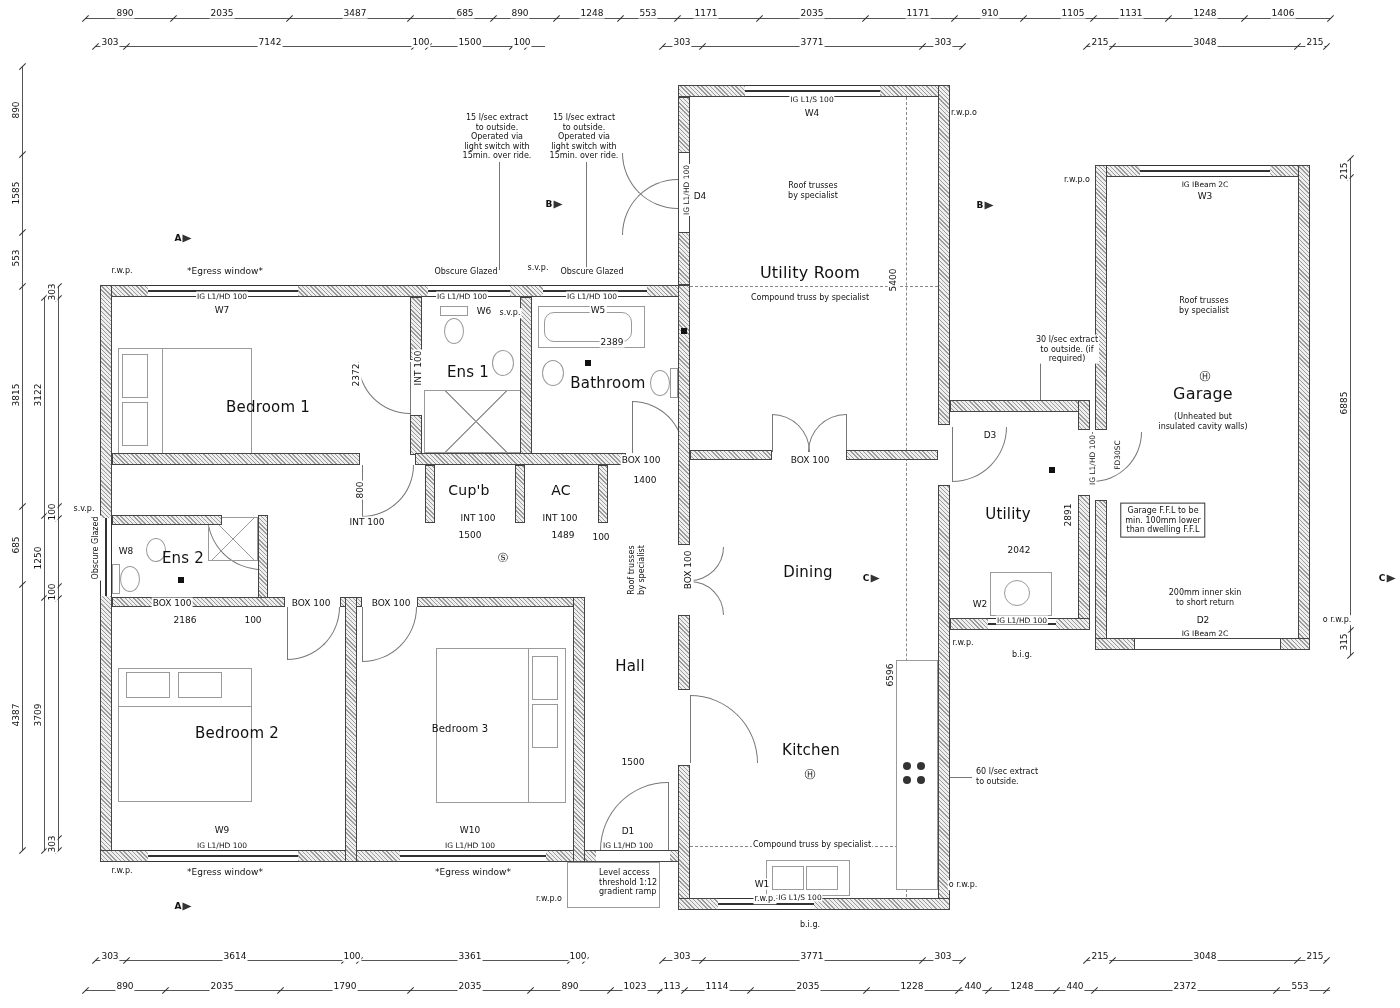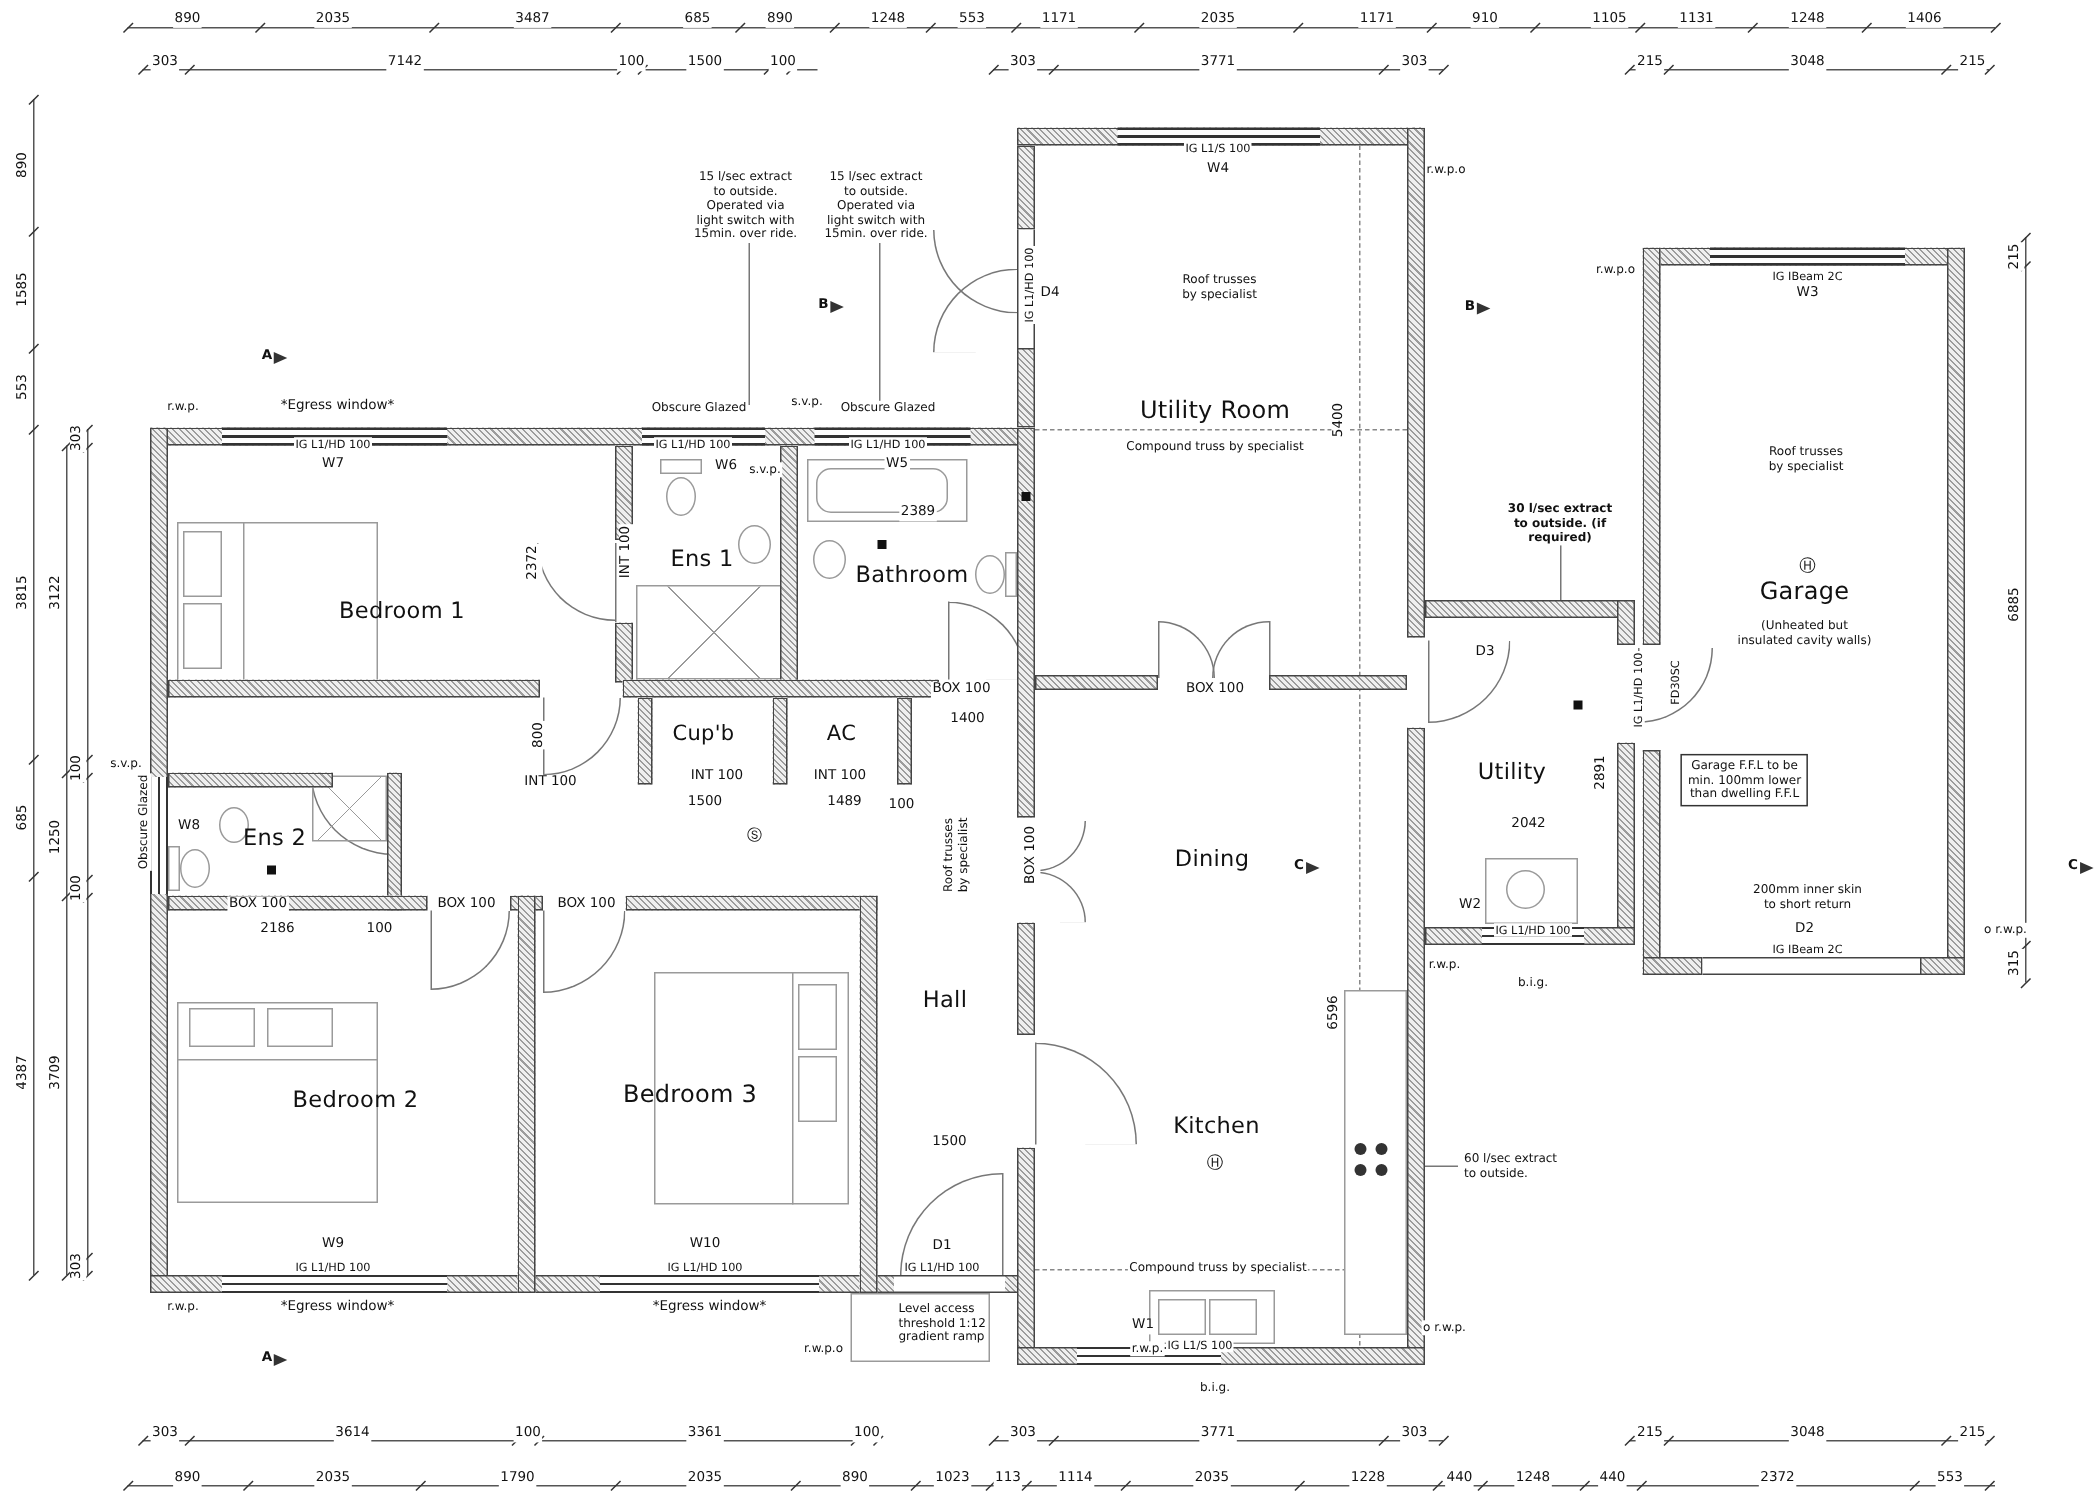--- a/index.html
+++ b/index.html
@@ -192,21 +192,21 @@
   <div class="ln" style="left:1040px;top:362px;width:1px;height:38px"></div>
   <div class="ln" style="left:944px;top:777px;width:28px;height:1px"></div>
 
 <div class="lbl room" style="left: 268px; top: 407px; font-size: 15px; transform: translate(-50%, -50%);">Bedroom 1</div>
     <div class="lbl room" style="left: 468px; top: 372px; font-size: 15px; transform: translate(-50%, -50%);">Ens 1</div>
     <div class="lbl room" style="left: 608px; top: 383px; font-size: 15px; transform: translate(-50%, -50%);">Bathroom</div>
     <div class="lbl room" style="left: 469px; top: 490px; font-size: 14px; transform: translate(-50%, -50%);">Cup'b</div>
     <div class="lbl room" style="left: 561px; top: 490px; font-size: 14px; transform: translate(-50%, -50%);">AC</div>
     <div class="lbl room" style="left: 183px; top: 558px; font-size: 15px; transform: translate(-50%, -50%);">Ens 2</div>
     <div class="lbl room" style="left: 237px; top: 733px; font-size: 15px; transform: translate(-50%, -50%);">Bedroom 2</div>
-    <div class="lbl room" style="left: 460px; top: 729px; font-size: 16px; transform: translate(-50%, -50%);">Bedroom 3</div>
+    <div class="lbl room" style="left: 460px; top: 729px; font-size: 10px; transform: translate(-50%, -50%);">Bedroom 3</div>
     <div class="lbl room" style="left: 630px; top: 666px; font-size: 15px; transform: translate(-50%, -50%);">Hall</div>
     <div class="lbl room" style="left: 810px; top: 273px; font-size: 16px; transform: translate(-50%, -50%);">Utility Room</div>
     <div class="lbl room" style="left: 808px; top: 572px; font-size: 15px; transform: translate(-50%, -50%);">Dining</div>
     <div class="lbl room" style="left: 811px; top: 750px; font-size: 15px; transform: translate(-50%, -50%);">Kitchen</div>
     <div class="lbl room" style="left: 1008px; top: 514px; font-size: 15px; transform: translate(-50%, -50%);">Utility</div>
     <div class="lbl room" style="left: 1203px; top: 394px; font-size: 16px; transform: translate(-50%, -50%);">Garage</div>
     <div class="lbl open" style="left: 762px; top: 884px; transform: translate(-50%, -50%);">W1</div>
     <div class="lbl open" style="left: 980px; top: 604px; transform: translate(-50%, -50%);">W2</div>
     <div class="lbl open" style="left: 1205px; top: 196px; transform: translate(-50%, -50%);">W3</div>
     <div class="lbl open" style="left: 812px; top: 113px; transform: translate(-50%, -50%);">W4</div>
@@ -329,21 +329,21 @@
     <div class="lbl note" style="left: 497px; top: 137px; transform: translate(-50%, -50%);">15 l/sec extract
 to outside.
 Operated via
 light switch with
 15min. over ride.</div>
     <div class="lbl note" style="left: 584px; top: 137px; transform: translate(-50%, -50%);">15 l/sec extract
 to outside.
 Operated via
 light switch with
 15min. over ride.</div>
-    <div class="lbl note" style="left: 1040px; top: 349px; transform: translate(-50%, -50%); font-weight: bold;">30 l/sec extract
+    <div class="lbl note" style="left: 1067px; top: 349px; transform: translate(-50%, -50%);">30 l/sec extract
 to outside. (if
 required)</div>
     <div class="lbl note" style="left: 975px; top: 777px; text-align: left; transform: translate(0px, -50%);">60 l/sec extract
 to outside.</div>
     <div class="lbl note boxed" style="left: 1163px; top: 520px; transform: translate(-50%, -50%);">Garage F.F.L to be
 min. 100mm lower
 than dwelling F.F.L</div>
     <div class="lbl note" style="left: 1205px; top: 598px; transform: translate(-50%, -50%);">200mm inner skin
 to short return</div>
     <div class="lbl note" style="left: 598px; top: 882px; text-align: left; transform: translate(0px, -50%);">Level access

